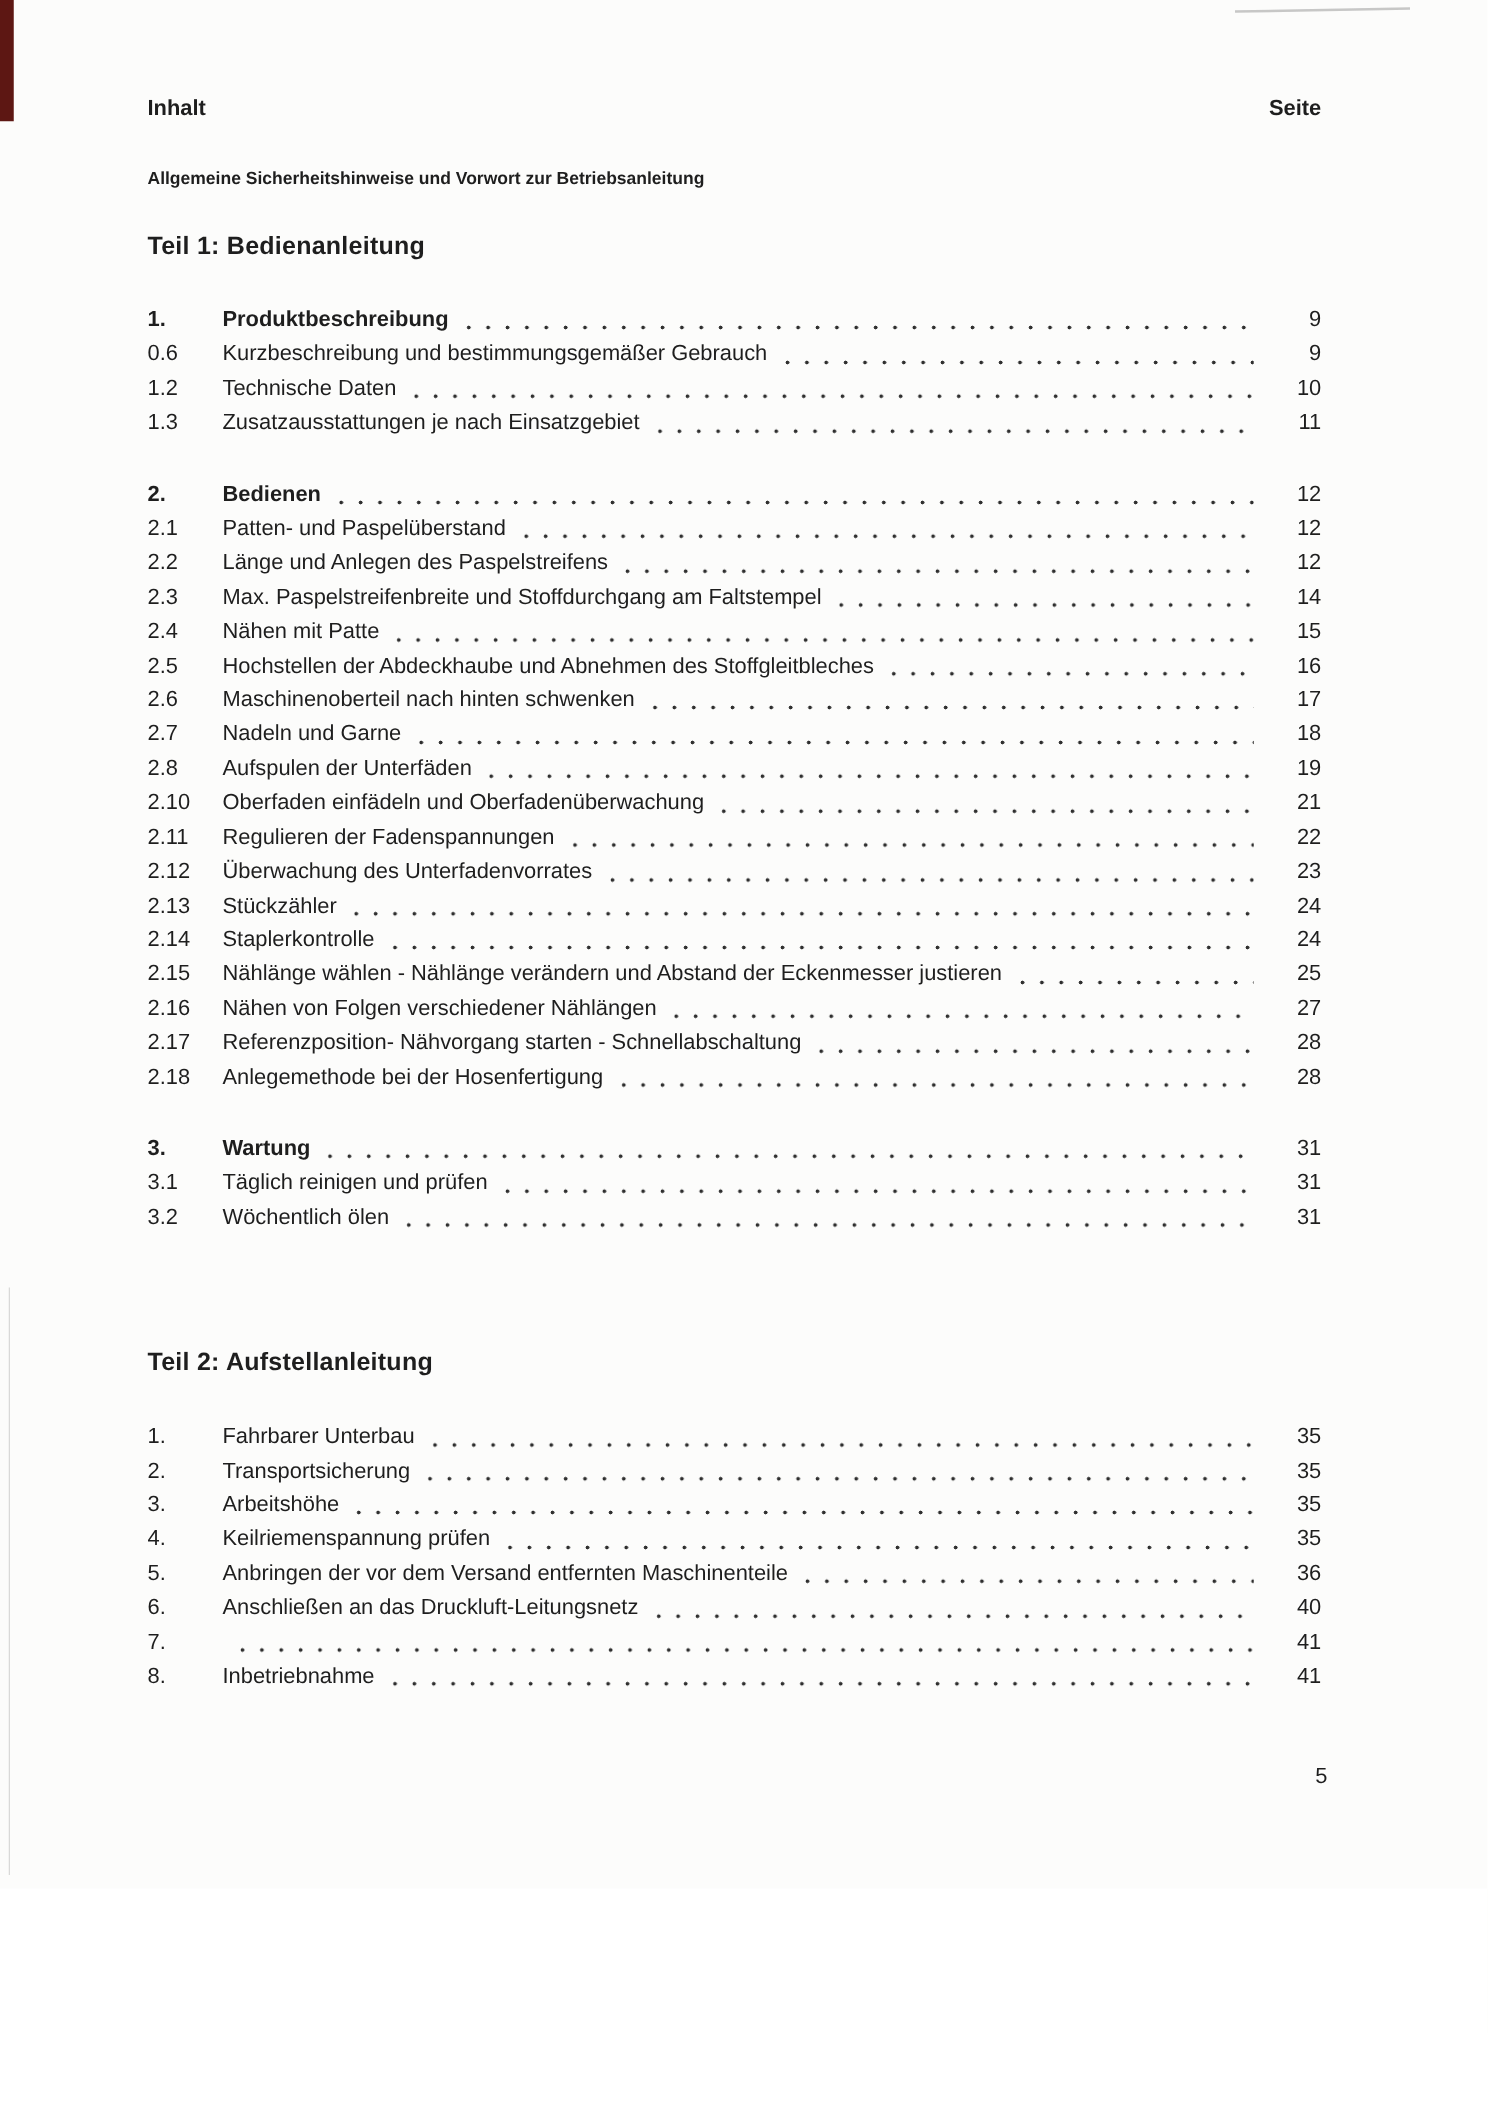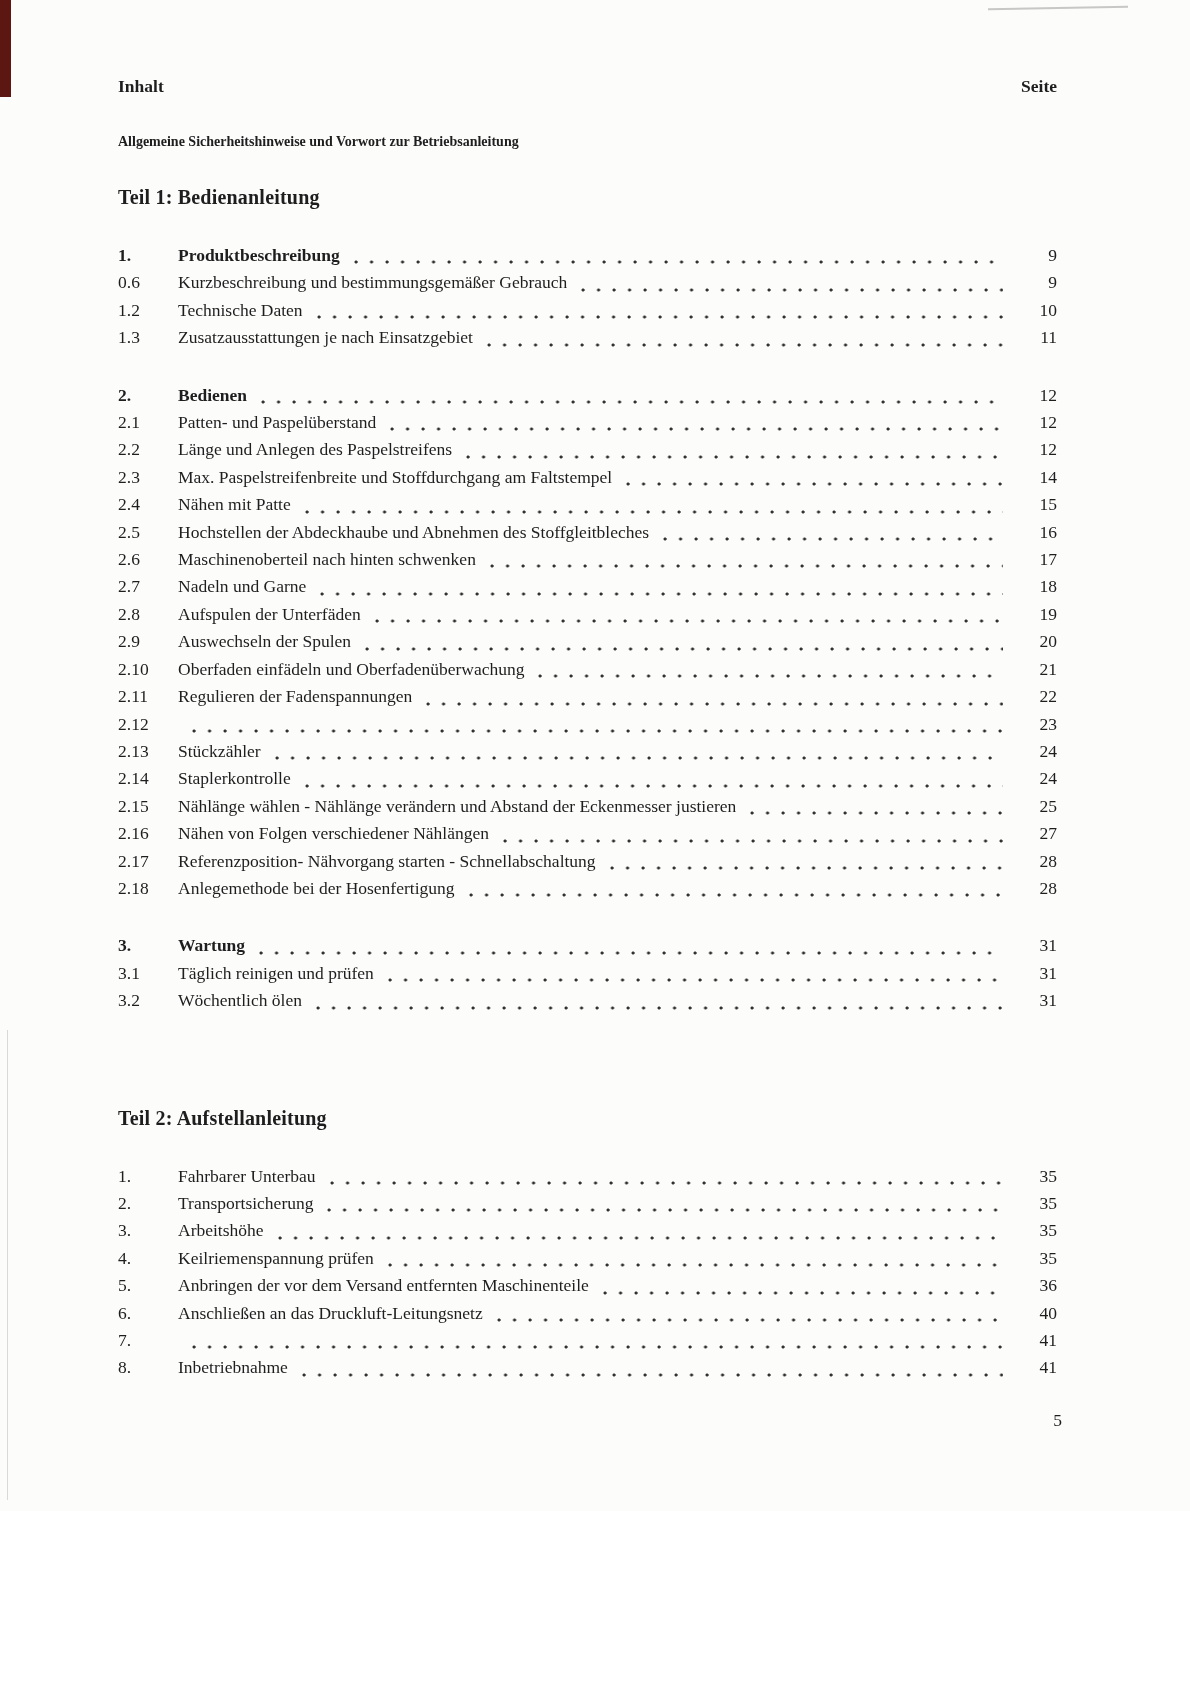--- a/index.html
+++ b/index.html
@@ -1,21 +1,21 @@
 <!DOCTYPE html>
 <html><head>
 <meta charset="utf-8">
 <style>
   html, body { margin: 0; padding: 0; background: #ffffff; }
   .page {
     position: relative;
     width: 1190px;
     height: 1511px;
     background: #fcfcfb;
-    font-family: Liberation Serif, serif;
+    font-family: Liberation Sans, sans-serif;
     color: #1e1e1e;
     overflow: hidden;
   }
   
   .red-bar {
     position: absolute;
     left: 0; top: 0;
     width: 11px; height: 97px;
     background: #5d1713;
   }
@@ -187,39 +187,34 @@
               <span class="dots"></span>
               <span class="pg">18</span>
             </div>
             <div class="toc-row">
               <span class="num">2.8</span>
               <span class="title">Aufspulen der Unterfäden</span>
               <span class="dots"></span>
               <span class="pg">19</span>
             </div>
             <div class="toc-row">
-              <span class="num">2.9</span>
-              <span class="title">Auswechseln der Spulen</span>
-              <span class="dots"></span>
-              <span class="pg">20</span>
-            </div>
-            <div class="toc-row">
               <span class="num">2.10</span>
               <span class="title">Oberfaden einfädeln und Oberfadenüberwachung</span>
               <span class="dots"></span>
               <span class="pg">21</span>
             </div>
             <div class="toc-row">
               <span class="num">2.11</span>
               <span class="title">Regulieren der Fadenspannungen</span>
               <span class="dots"></span>
               <span class="pg">22</span>
             </div>
             <div class="toc-row">
               <span class="num">2.12</span>
+              <span class="title">Überwachung des Unterfadenvorrates</span>
               <span class="dots"></span>
               <span class="pg">23</span>
             </div>
             <div class="toc-row">
               <span class="num">2.13</span>
               <span class="title">Stückzähler</span>
               <span class="dots"></span>
               <span class="pg">24</span>
             </div>
             <div class="toc-row">

